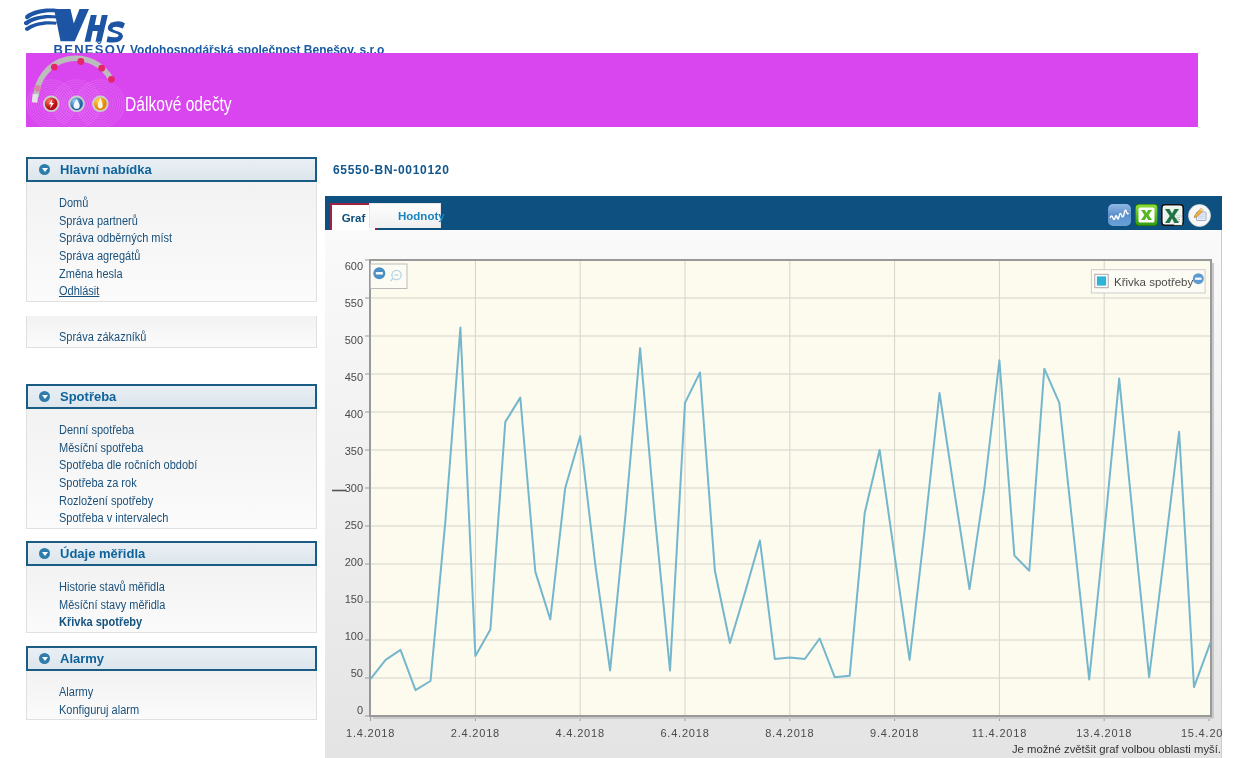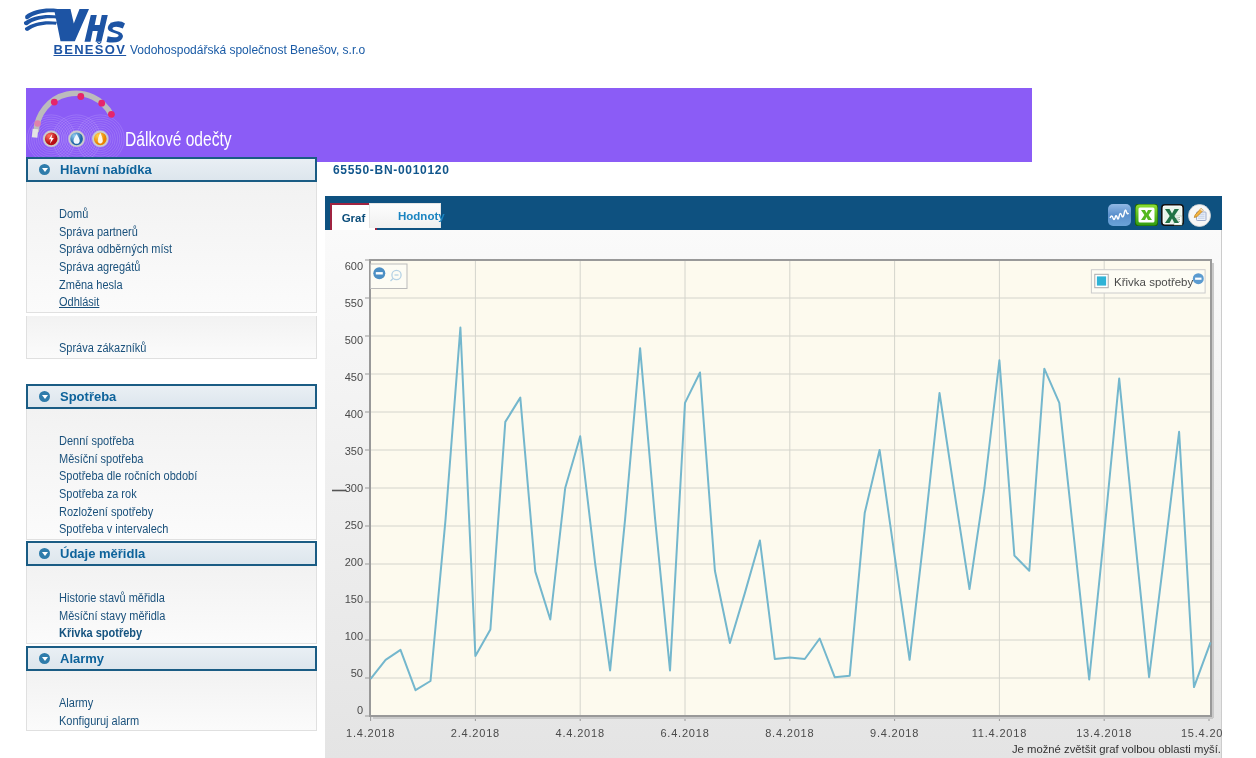--- a/index.html
+++ b/index.html
@@ -2,32 +2,32 @@
 <html><head>
 <meta charset="utf-8">
 <style>
 * { margin:0; padding:0; box-sizing:border-box; }
 html,body { width:1256px; height:758px; background:#ffffff; font-family:"Liberation Sans", sans-serif; overflow:hidden; position:relative; }
 .abs { position:absolute; }
 
 
 #logo-mark { left:23px; top:6px; }
 #benesov { left:53.5px; top:42px; font-size:13px; font-weight:bold; letter-spacing:1.3px; color:#1d54a4;text-decoration:underline; }
-#company { left:130px; top:42.5px; font-size:12px; font-weight:normal; color:#1a5ba6; }
-
-
-#topbar { left:26px; top:88px; width:1006px; height:74px; background:#8b5cf6; }
+#company { left:130px; top:42.5px; font-size:12px; font-weight:bold; color:#1a5ba6; }
+
+
+#topbar { left:26px; top:53px; width:1172px; height:74px; background:#d946ef; }
 #topbar .title { position:absolute; left:99px; top:40px; color:#ffffff; font-size:19.5px; display:inline-block; transform:scaleX(0.8); transform-origin:0 50%; white-space:nowrap; }
 
 
 .sp { left:26px; width:291px; position:absolute; }
 .sp-h { height:25px; border:2px solid #1a5c84; background:linear-gradient(#e9eff4,#dde6ed); color:#0e639b; font-weight:bold; font-size:13px; line-height:21px; padding-left:32px; position:relative; }
 .sp-h .dot { position:absolute; left:11px; top:5px; width:11px; height:11px; border-radius:50%; background:#2e7cab; }
 .sp-h .dot:after { content:""; position:absolute; left:2.5px; top:4px; width:0; height:0; border-left:3px solid transparent; border-right:3px solid transparent; border-top:4px solid #ffffff; }
-.sp-b { background:linear-gradient(#f2f2f2,#fbfbfb); border:1px solid #e0e0e0; border-top:none; padding:24px 0 0 32px; }
+.sp-b { background:linear-gradient(#f2f2f2,#fbfbfb); border:1px solid #e0e0e0; border-top:none; padding:13px 0 0 32px; }
 .sp-b div { height:17.7px; line-height:17.7px; font-size:12.5px; color:#1a517c; transform:scaleX(0.88); transform-origin:0 50%; white-space:nowrap; }
 .sp-b .und { text-decoration:underline; }
 .sp-b .bold { font-weight:bold; color:#15537f; }
 
 
 #code { left:333px; top:163px; font-size:12px; font-weight:bold; color:#11568c; letter-spacing:0.7px; }
 #panel { left:325px; top:196px; width:897px; height:562px; }
 #tabbar { position:absolute; left:0; top:0; width:100%; height:46px; background:#0e5180; }
 .tab { position:absolute; top:7px; height:27px; font-size:11.5px; font-weight:bold; text-align:center; line-height:26px; }
 #tab1 { left:5px; width:47px; background:#ffffff; border:2px solid #a02441; border-bottom:none; color:#0d4f7c; }

